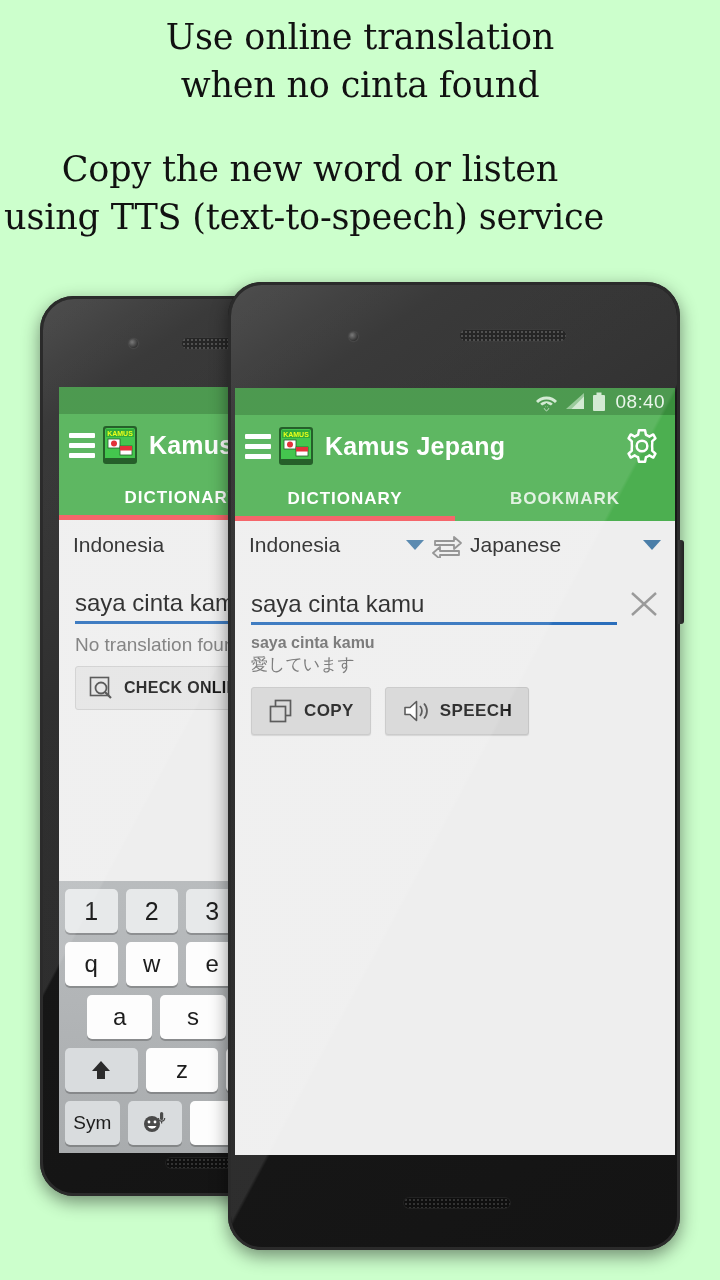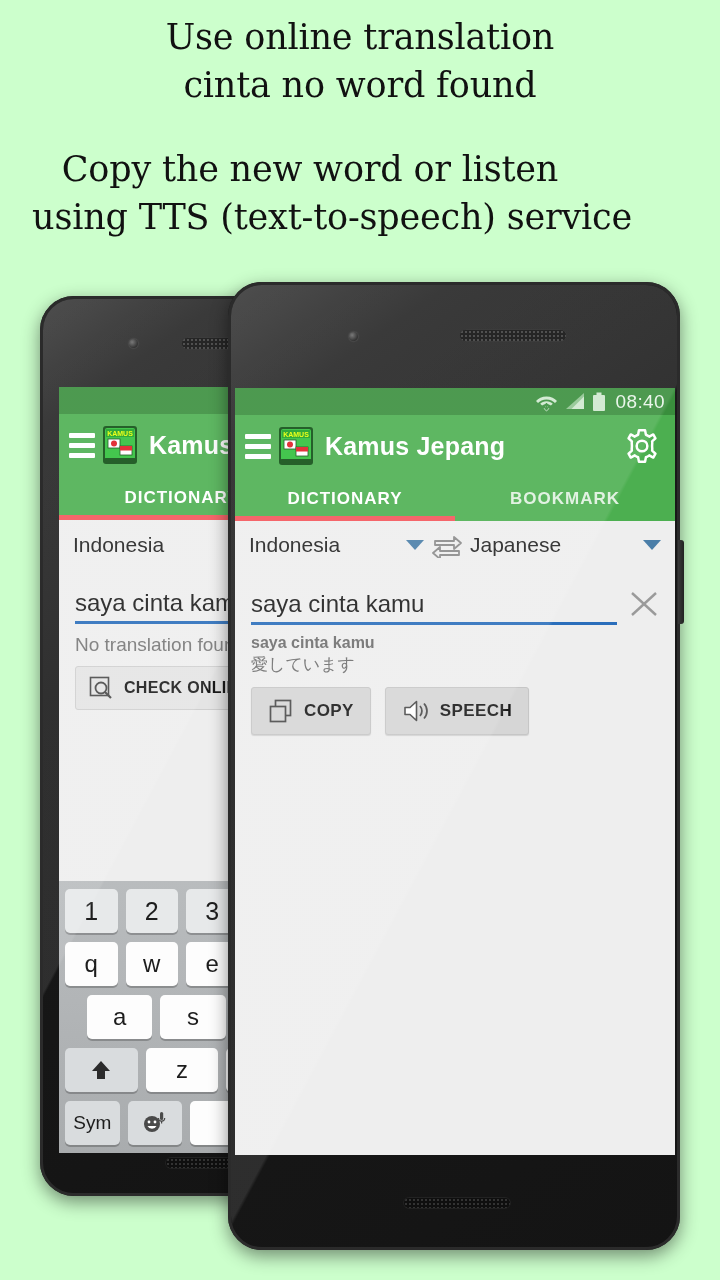--- a/index.html
+++ b/index.html
@@ -18,21 +18,21 @@
     position: absolute;
     left: 0; top: 0; width: 720px;
     text-align: center;
     font-family: "DejaVu Serif", "Liberation Serif", serif;
     color: #111111;
     letter-spacing: -0.2px;
   }
   .hl-line-1 { position:absolute; top: 20px; left:0; width:720px; font-size: 35px; line-height: 1.0; }
   .hl-line-2 { position:absolute; top: 68px; left:0; width:720px; font-size: 35px; line-height: 1.0; }
   .hl-line-3 { position:absolute; top: 152px; left:0; width:620px; font-size: 35px; line-height: 1.0; }
-  .hl-line-4 { position:absolute; top: 200px; left:0; width:608px; font-size: 35px; line-height: 1.0; padding-left: 28px; }
+  .hl-line-4 { position:absolute; top: 200px; left:0; width:608px; font-size: 35px; line-height: 1.0; }
 
   
   .phone {
     position: absolute;
     border-radius: 34px;
     background: #1b1b1b;
     box-shadow: 0 6px 18px rgba(0,0,0,0.45);
   }
   .phone .shell {
     position:absolute; inset:0;
@@ -223,21 +223,21 @@
   .key.num { background:#e7e9ea; font-size:25px; }
   .key.fn { background:#d9dcde; }
   .key.small { font-size:19px; }
   .krow.indent { padding-left: 22px; }
 </style>
 </head>
 <body>
 
 <div class="headline">
   <div class="hl-line-1">Use online translation</div>
-  <div class="hl-line-2">cinta no word found</div>
+  <div class="hl-line-2">when no cinta found</div>
   <div class="hl-line-3">Copy the new word or listen</div>
   <div class="hl-line-4">using TTS (text-to-speech) service</div>
 </div>
 
 <div class="phone" style="left:40px; top:296px; width:240px; height:900px;">
   <div class="shell">
     <div class="cam" style="left:86px; top:40px;"></div>
     <div class="earpiece" style="left:138px; top:38px; width:70px;"></div>
 
     <div class="screen" style="left:16px; top:88px; width:246px; height:766px;">

